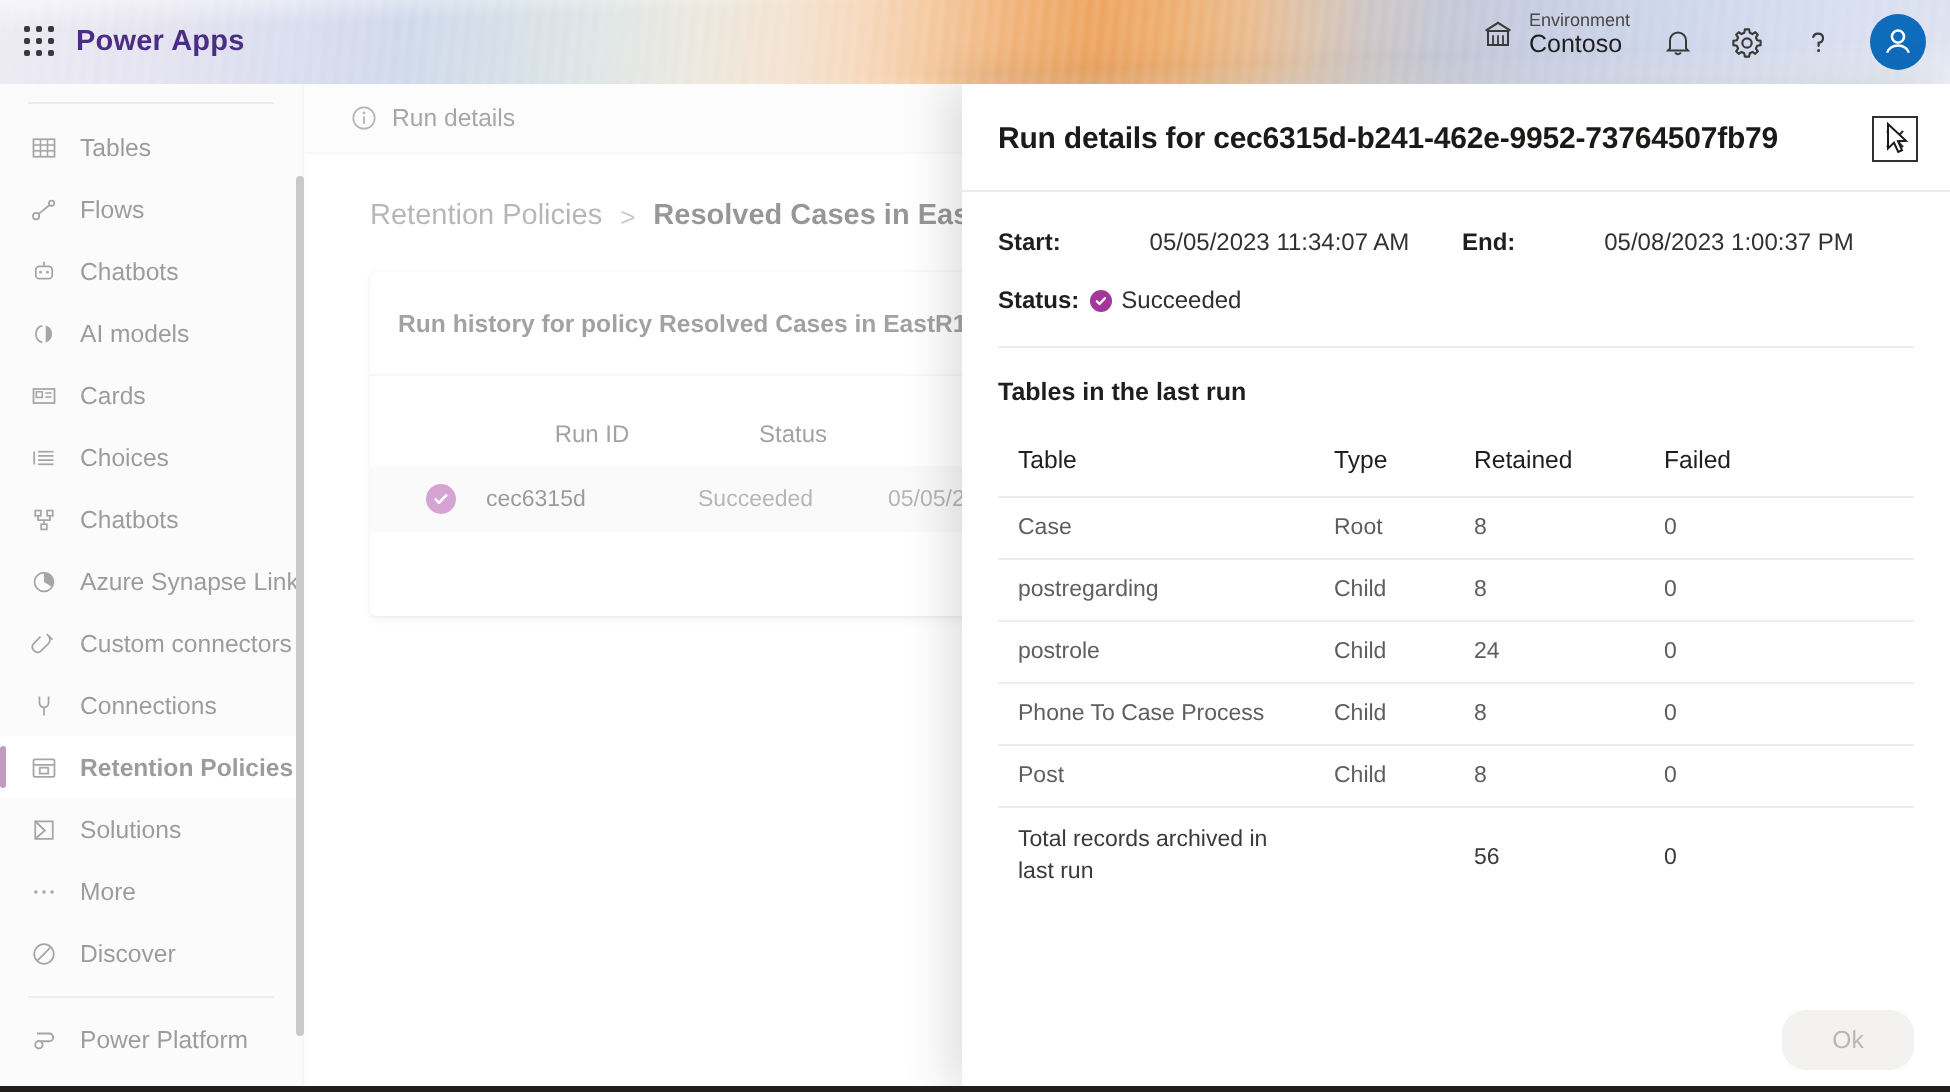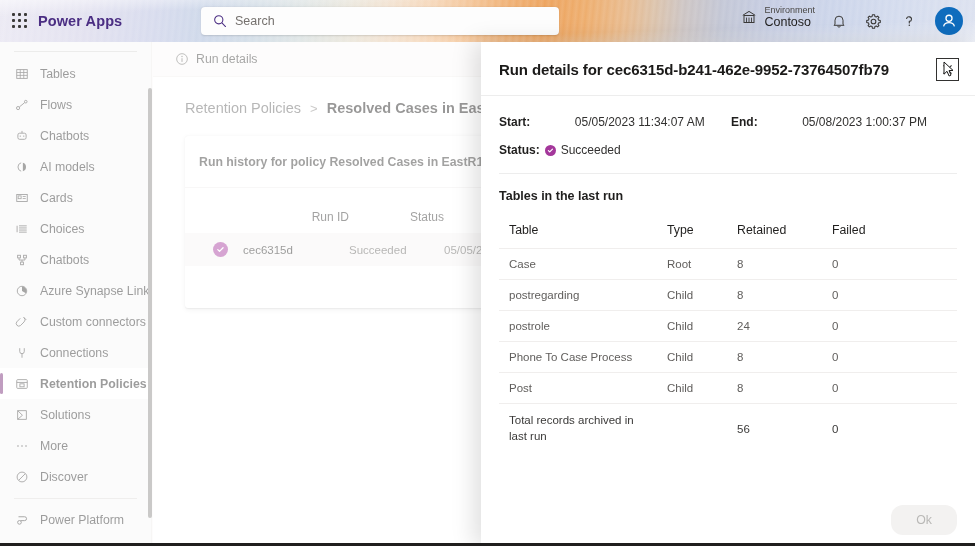--- a/index.html
+++ b/index.html
@@ -150,21 +150,21 @@
     margin: 20px 0 0 32px;
     width: 520px; height: 172px;
     background: #ffffff;
     border-radius: 3px;
     box-shadow: 0 .3px 1.2px rgba(0,0,0,.10), 0 1.6px 5px rgba(0,0,0,.10);
   }
   .card-title { font-size: 12.3px; font-weight: bold; color: #323130; padding: 19px 0 0 14px; }
   .card-head-rule { margin-top: 18px; height: 1px; background: #f0eeed; }
   .rh-table { width: 100%; border-collapse: collapse; margin-top: 18px; }
   .rh-table th {
-    text-align: right; font-size: 12px; font-weight: normal; color: #323130;
+    text-align: center; font-size: 12px; font-weight: normal; color: #323130;
     padding: 4px 0 9px 0;
   }
   .rh-table td { font-size: 11.5px; color: #605e5c; padding: 9px 0; }
   .rh-row { background: #f5f4f3; }
   .rh-check-cell { width: 58px; padding-left: 28px !important; }
   .rh-runid-cell { width: 106px; }
   .rh-runid-cell-txt { color: #201f1e !important; font-size: 12.3px; }
   .rh-status-cell { width: 95px; }
   .badge-ok {
     width: 15px; height: 15px; border-radius: 50%;
@@ -258,27 +258,20 @@
         <i></i>
         <i></i>
         <i></i>
         <i></i>
         <i></i>
         <i></i>
     </div>
 
     <div class="brand">Power Apps</div>
 
-    <div class="searchbox">
-      <svg width="14" height="14" viewBox="0 0 16 16">
-        <circle cx="6.6" cy="6.6" r="4.7" fill="none" stroke="#4b2e83" stroke-width="1.2"></circle>
-        <line x1="10.2" y1="10.2" x2="14.3" y2="14.3" stroke="#4b2e83" stroke-width="1.2" stroke-linecap="round"></line>
-      </svg>
-      <input class="search-input" type="text" placeholder="Search" style="">
-    </div>
 
     <div class="env">
       <svg width="16" height="16" viewBox="0 0 16 16">
         <rect x="3" y="6.5" width="10" height="7" fill="none" stroke="#3b3a39" stroke-width="1"></rect>
         <path d="M1.8 6.3 L8 2.4 L14.2 6.3" fill="none" stroke="#3b3a39" stroke-width="1"></path>
         <line x1="5.5" y1="8.6" x2="5.5" y2="13.2" stroke="#3b3a39" stroke-width=".9"></line>
         <line x1="8" y1="8.6" x2="8" y2="13.2" stroke="#3b3a39" stroke-width=".9"></line>
         <line x1="10.5" y1="8.6" x2="10.5" y2="13.2" stroke="#3b3a39" stroke-width=".9"></line>
       </svg>
       <span class="env-text">

